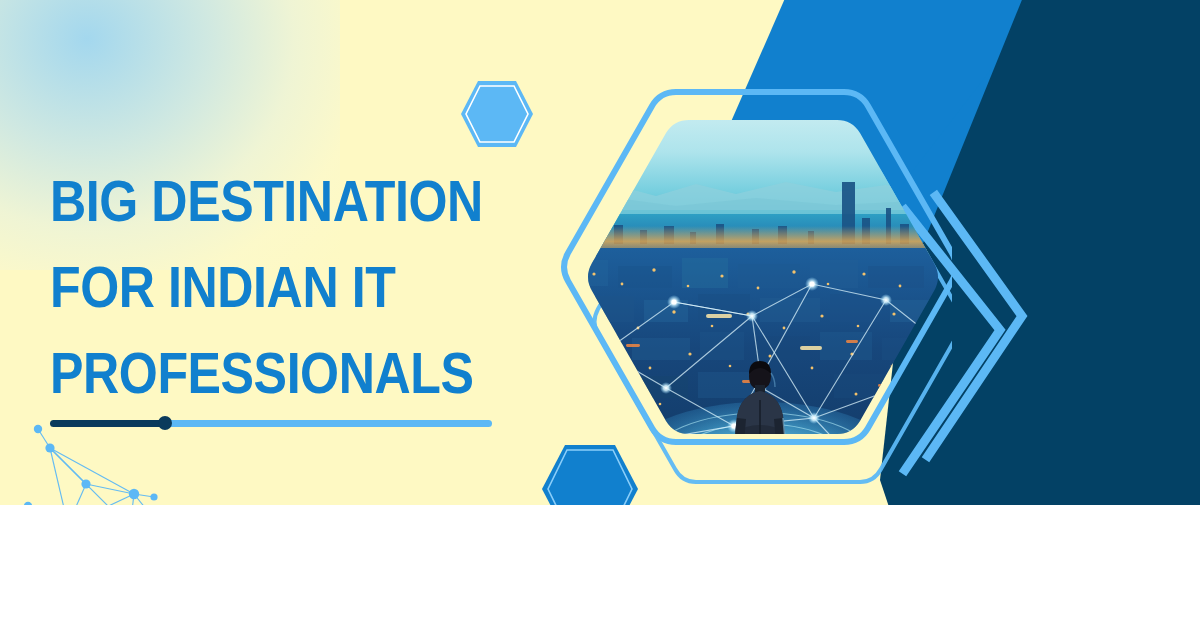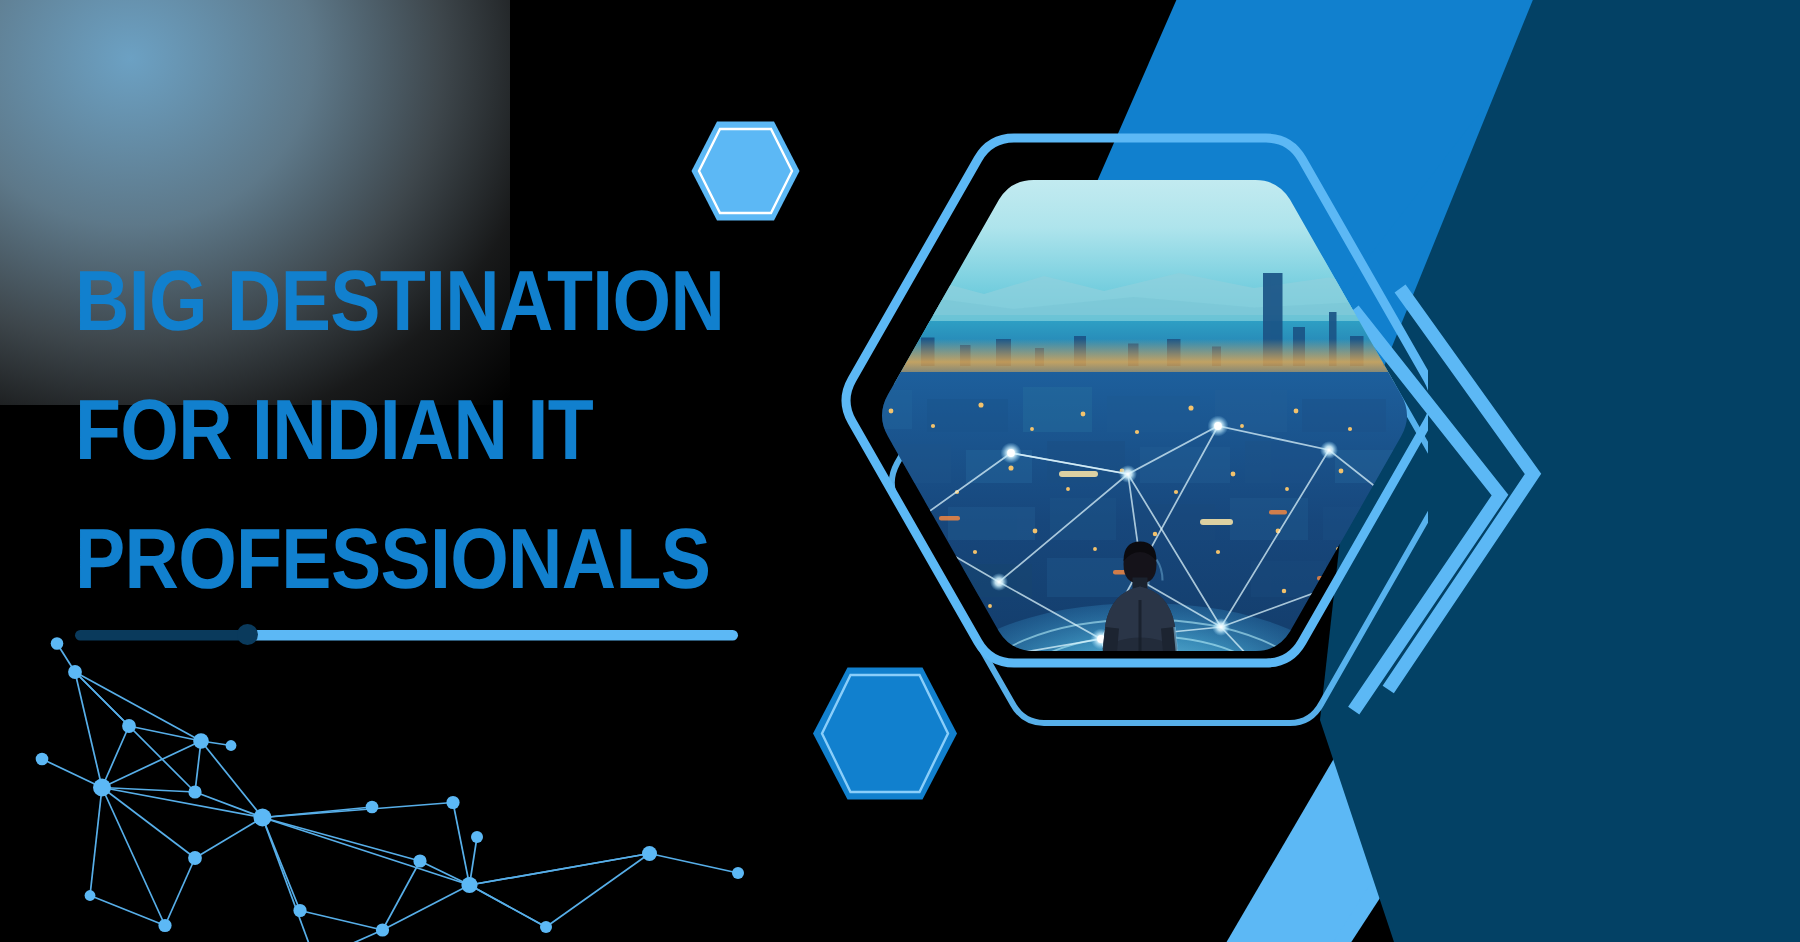--- a/index.html
+++ b/index.html
@@ -3,22 +3,22 @@
 <meta charset="utf-8">
 <title>Big Destination For Indian IT Professionals</title>
 <style>
   * { margin:0; padding:0; box-sizing:border-box; }
   html, body {
     width:1200px; height:628px;
     font-family:"Liberation Sans", sans-serif;
     background:#ffffff; overflow:hidden;
   }
   #banner {
-    position:relative; width:1200px; height:628px;
-    background:#000000; overflow:hidden;
+    position:relative; width:1200px; height:505px;
+    background:#fef9c3; overflow:hidden;
   }
 
   
   .glow {
     position:absolute; left:-120px; top:-150px;
     width:460px; height:420px;
     background:radial-gradient(ellipse at 45% 45%,
         rgba(138,206,250,0.78) 0%,
         rgba(170,219,250,0.55) 34%,
         rgba(205,234,252,0.30) 58%,

